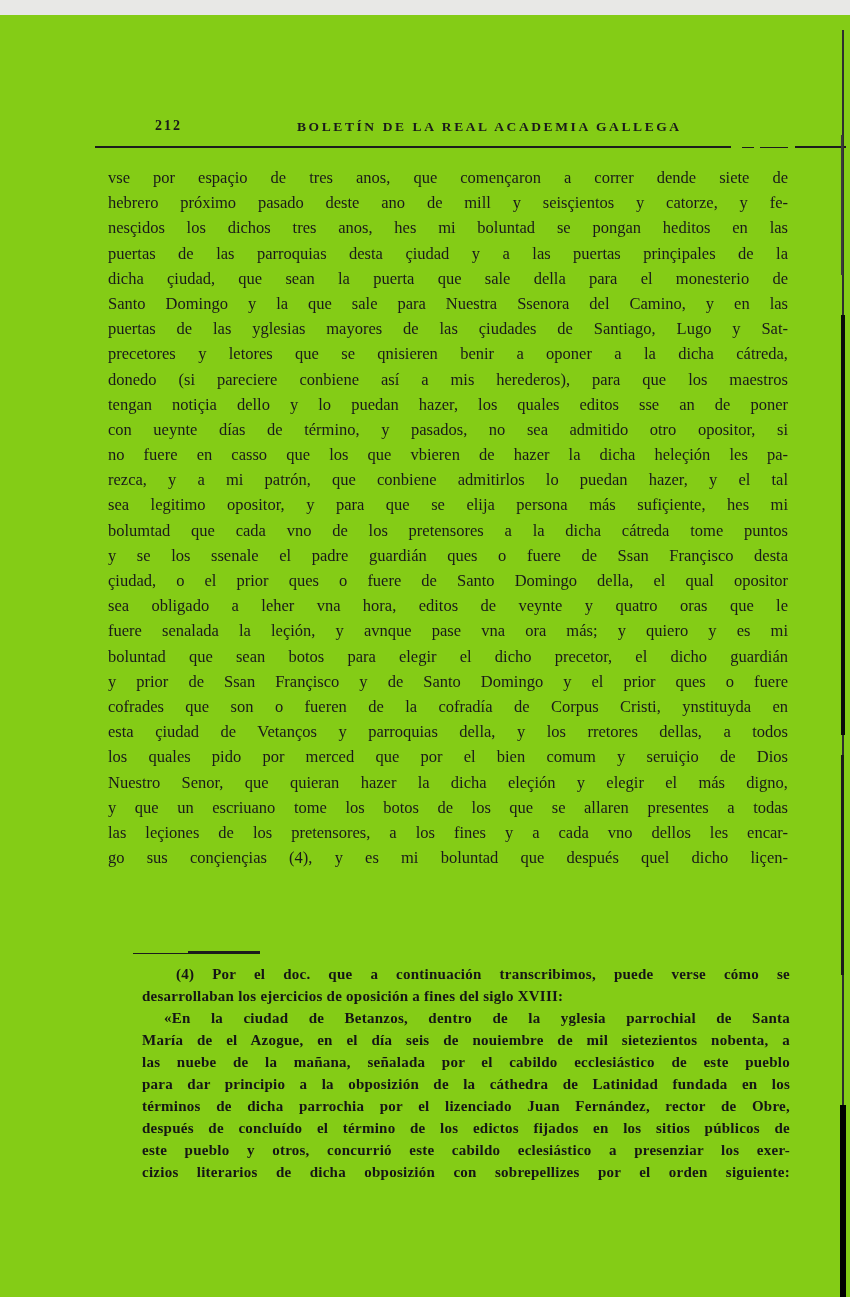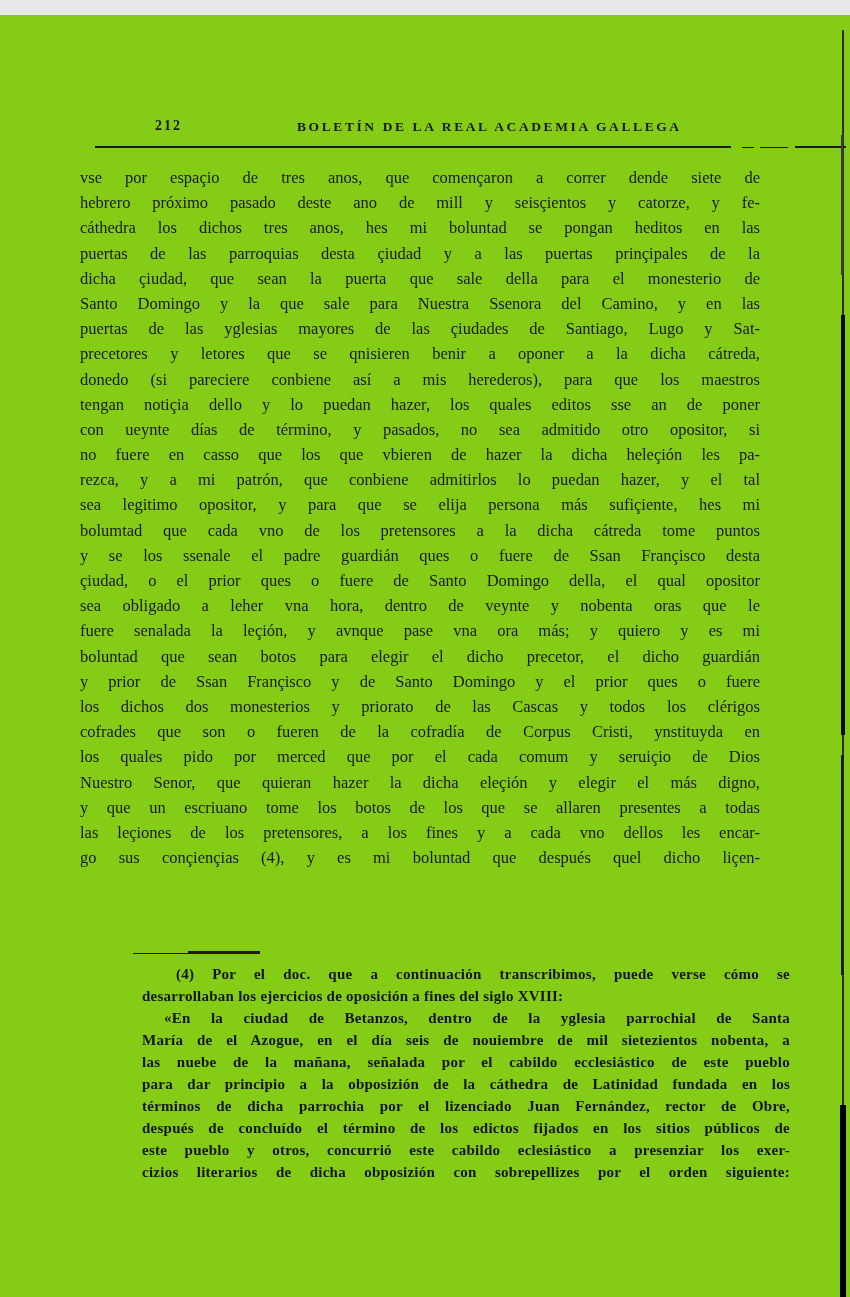--- a/index.html
+++ b/index.html
@@ -23,21 +23,21 @@
     font-size:13.5px; font-weight:bold; letter-spacing:2.6px;
     white-space:nowrap;
   }
   .rule { position:absolute; background:#1c1c1c; }
   .hr1 { left:95px;  top:131px; width:636px; height:2px; }
   .hr2 { left:742px; top:132px; width:12px;  height:1px; }
   .hr3 { left:760px; top:132px; width:28px;  height:1px; }
   .hr4 { left:795px; top:131px; width:51px;  height:2px; }
   
   .bodytext {
-    position:absolute; left:80px; top:150px; width:680px;
+    position:absolute; left:108px; top:150px; width:680px;
     font-size:16.5px;
   }
   .bl {
     height:25.2px; line-height:25.2px;
     text-align:justify; text-align-last:justify;
     white-space:nowrap0;
   }
   
   .fnr1 { left:133px; top:938px; width:55px; height:1px; }
   .fnr2 { left:188px; top:936px; width:72px; height:3px; }
@@ -72,42 +72,42 @@
     <span class="jtitle">BOLETÍN DE LA REAL ACADEMIA GALLEGA</span>
   </div>
   <div class="rule hr1"></div>
   <div class="rule hr2"></div>
   <div class="rule hr3"></div>
   <div class="rule hr4"></div>
 
   <div class="bodytext">
     <div class="bl">vse por espaçio de tres anos, que començaron a correr dende siete de</div>
     <div class="bl">hebrero próximo pasado deste ano de mill y seisçientos y catorze, y fe-</div>
-    <div class="bl">cáthedra los dichos tres anos, hes mi boluntad se pongan heditos en las</div>
+    <div class="bl">nesçidos los dichos tres anos, hes mi boluntad se pongan heditos en las</div>
     <div class="bl">puertas de las parroquias desta çiudad y a las puertas prinçipales de la</div>
     <div class="bl">dicha çiudad, que sean la puerta que sale della para el monesterio de</div>
     <div class="bl">Santo Domingo y la que sale para Nuestra Ssenora del Camino, y en las</div>
     <div class="bl">puertas de las yglesias mayores de las çiudades de Santiago, Lugo y Sat-</div>
     <div class="bl">precetores y letores que se qnisieren benir a oponer a la dicha cátreda,</div>
     <div class="bl">donedo (si pareciere conbiene así a mis herederos), para que los maestros</div>
     <div class="bl">tengan notiçia dello y lo puedan hazer, los quales editos sse an de poner</div>
     <div class="bl">con ueynte días de término, y pasados, no sea admitido otro opositor, si</div>
     <div class="bl">no fuere en casso que los que vbieren de hazer la dicha heleçión les pa-</div>
     <div class="bl">rezca, y a mi patrón, que conbiene admitirlos lo puedan hazer, y el tal</div>
     <div class="bl">sea legitimo opositor, y para que se elija persona más sufiçiente, hes mi</div>
     <div class="bl">bolumtad que cada vno de los pretensores a la dicha cátreda tome puntos</div>
     <div class="bl">y se los ssenale el padre guardián ques o fuere de Ssan Françisco desta</div>
     <div class="bl">çiudad, o el prior ques o fuere de Santo Domingo della, el qual opositor</div>
-    <div class="bl">sea obligado a leher vna hora, dentro de veynte y nobenta oras que le</div>
+    <div class="bl">sea obligado a leher vna hora, editos de veynte y quatro oras que le</div>
     <div class="bl">fuere senalada la leçión, y avnque pase vna ora más; y quiero y es mi</div>
     <div class="bl">boluntad que sean botos para elegir el dicho precetor, el dicho guardián</div>
     <div class="bl">y prior de Ssan Françisco y de Santo Domingo y el prior ques o fuere</div>
-    <div class="bl">los dichos dos monesterios y priorato de las Cascas y todos los clérigos</div>
     <div class="bl">cofrades que son o fueren de la cofradía de Corpus Cristi, ynstituyda en</div>
-    <div class="bl">los quales pido por merced que por el cada comum y seruiçio de Dios</div>
+    <div class="bl">esta çiudad de Vetanços y parroquias della, y los rretores dellas, a todos</div>
+    <div class="bl">los quales pido por merced que por el bien comum y seruiçio de Dios</div>
     <div class="bl">Nuestro Senor, que quieran hazer la dicha eleçión y elegir el más digno,</div>
     <div class="bl">y que un escriuano tome los botos de los que se allaren presentes a todas</div>
     <div class="bl">las leçiones de los pretensores, a los fines y a cada vno dellos les encar-</div>
     <div class="bl">go sus conçiençias (4), y es mi boluntad que después quel dicho liçen-</div>
   </div>
 
   <div class="rule fnr1"></div>
   <div class="rule fnr2"></div>
 
   <div class="footnote">

